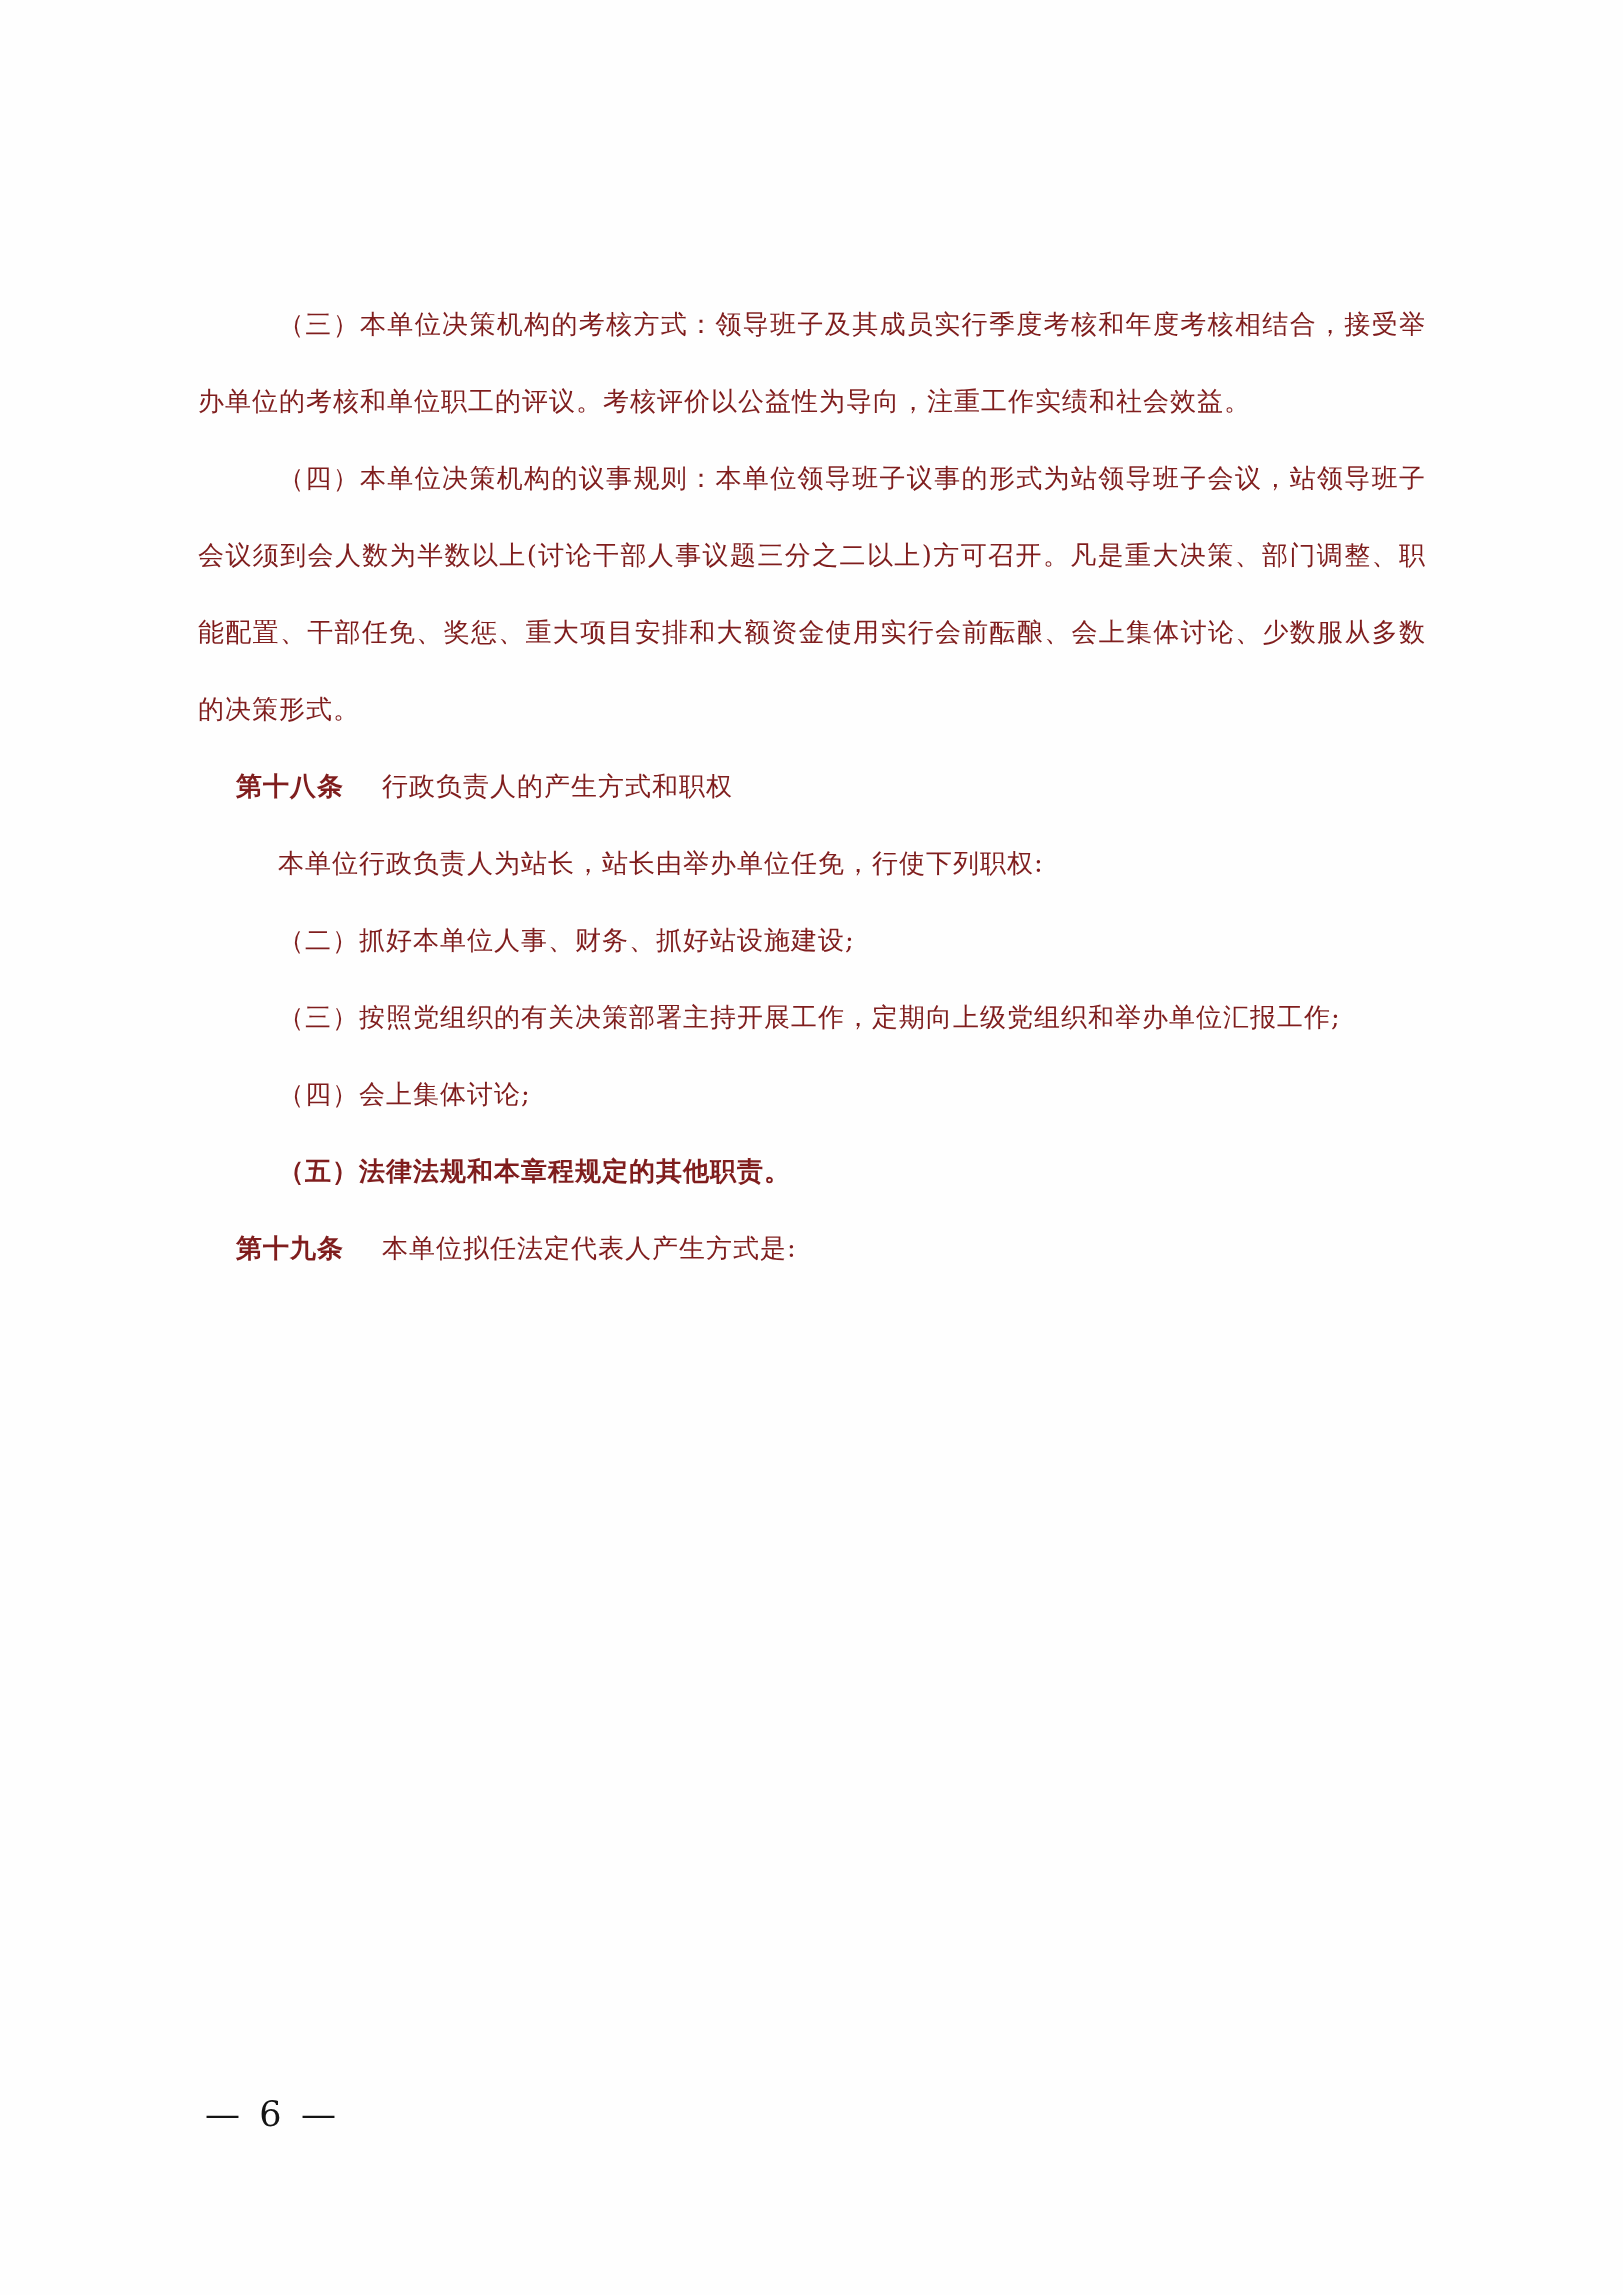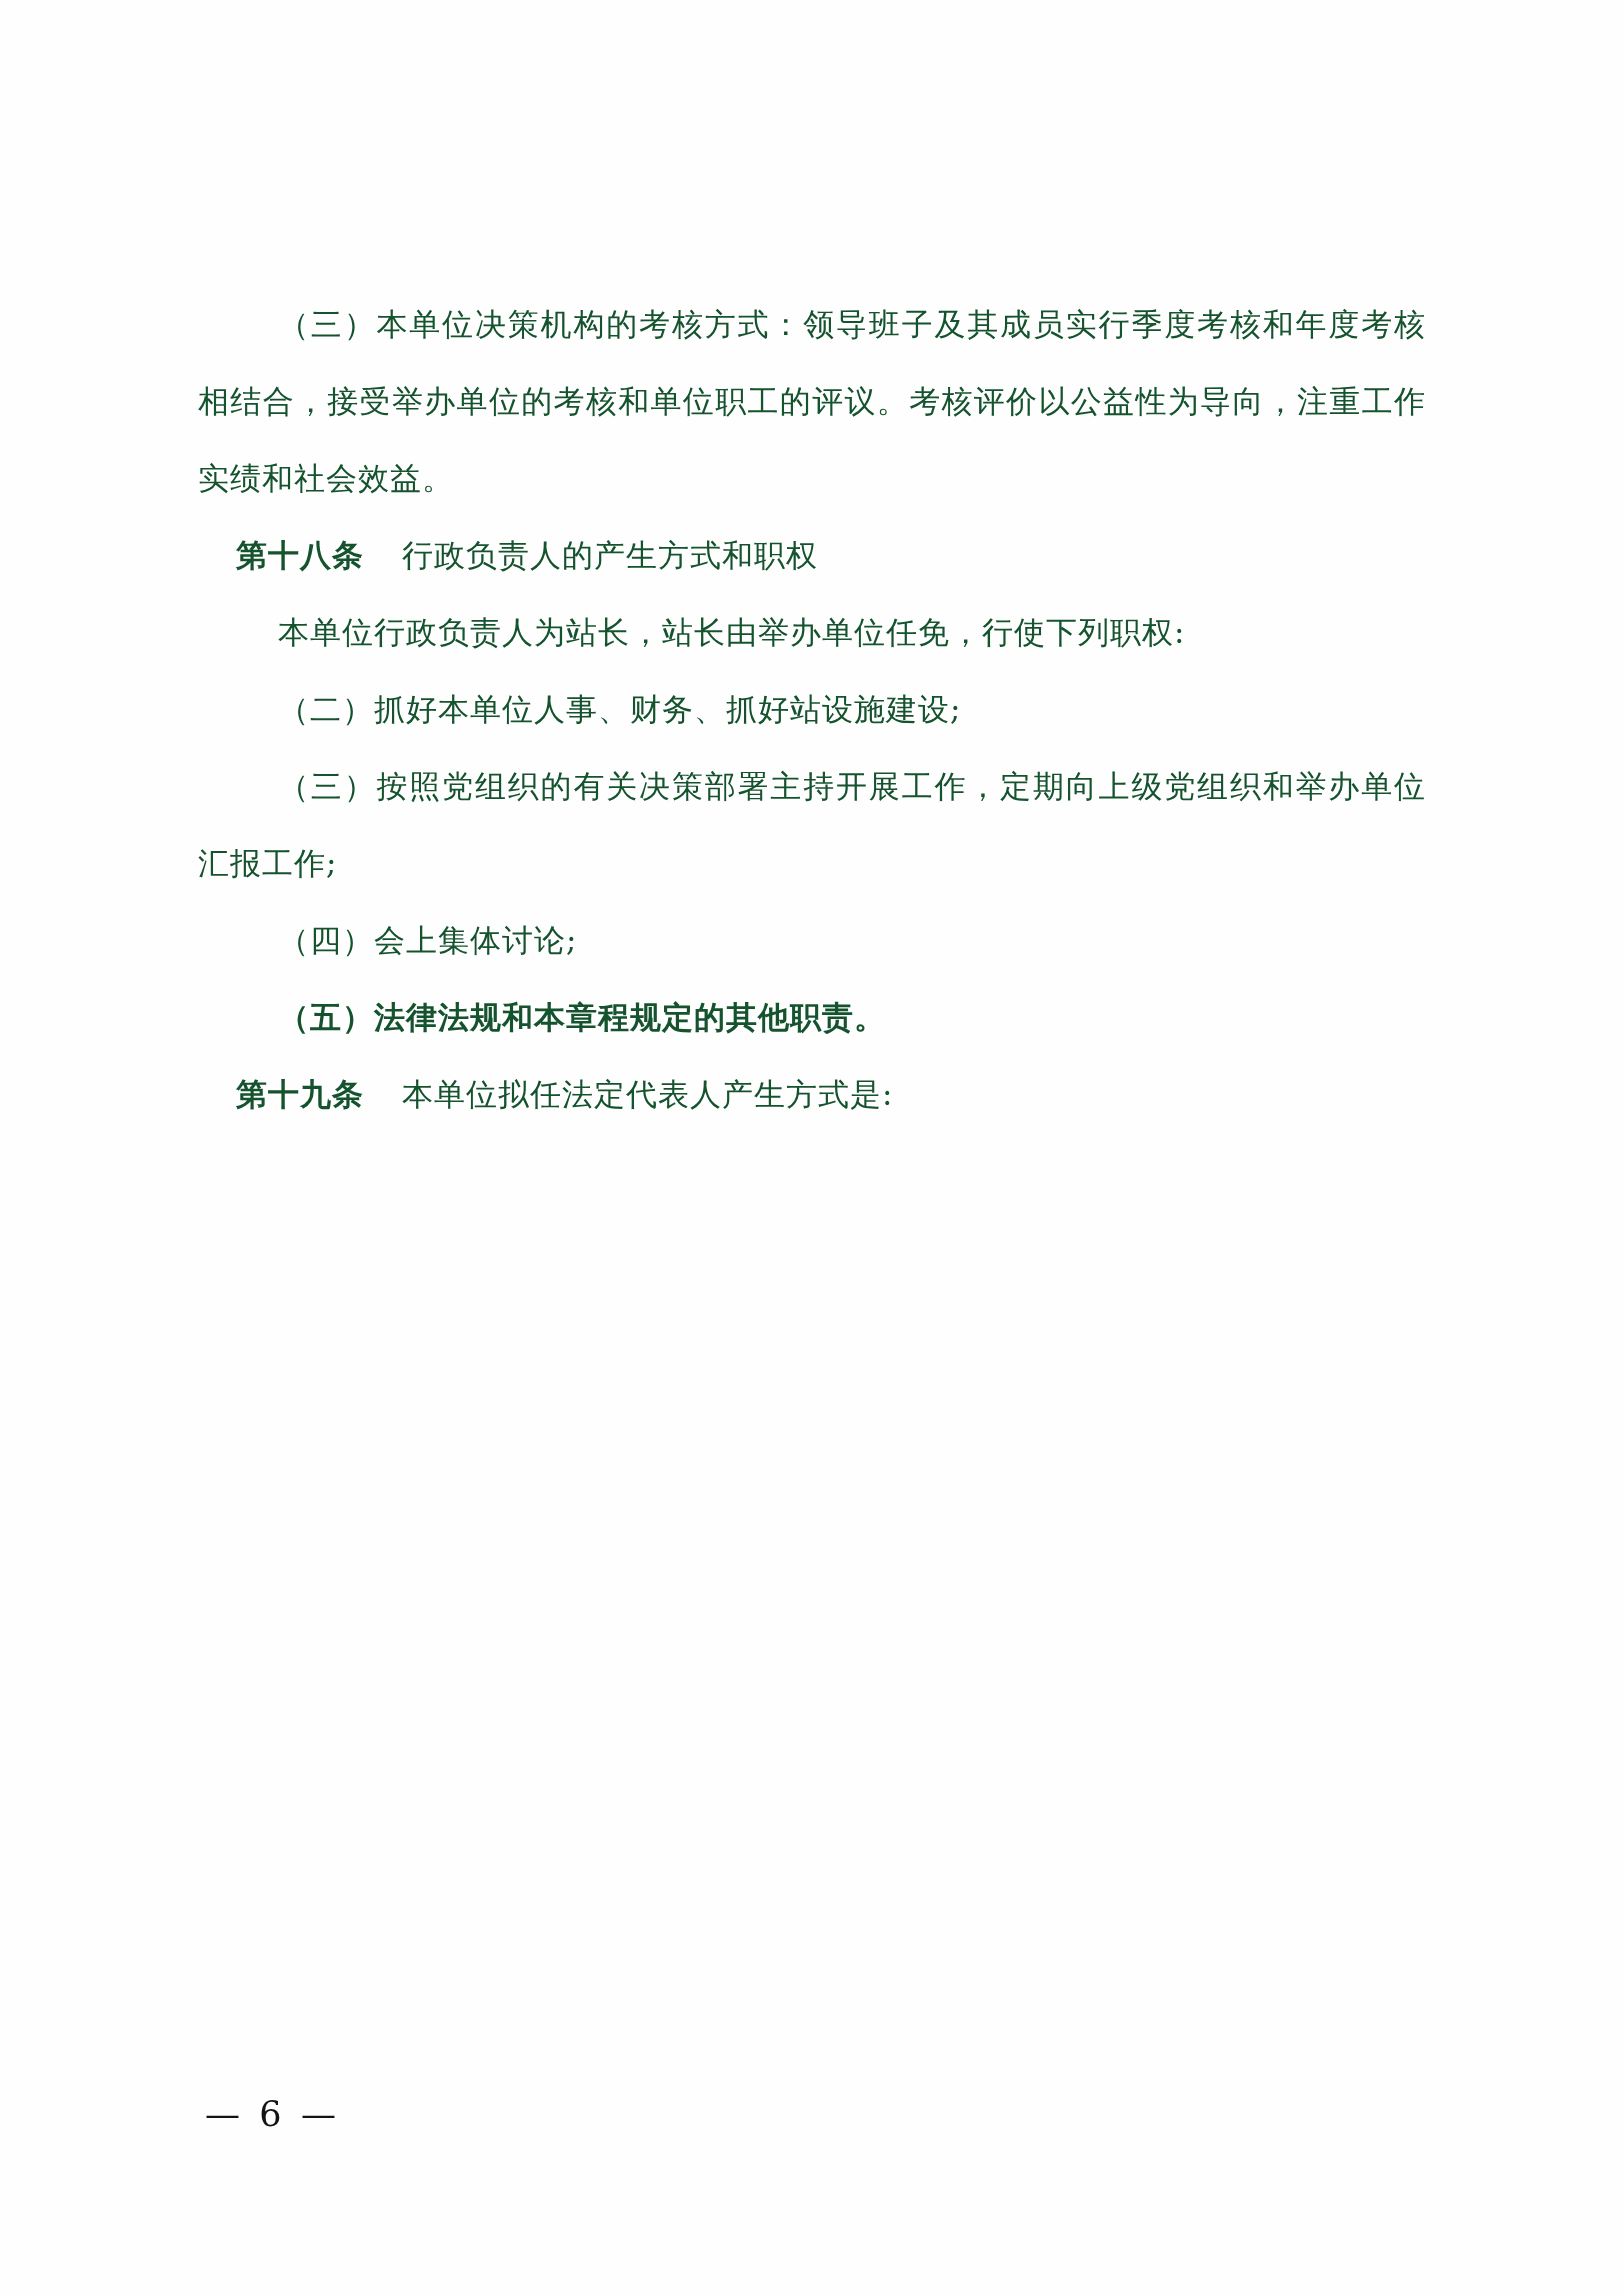--- a/index.html
+++ b/index.html
@@ -23,27 +23,27 @@
     height: 2295px;
     background: #fefefe;
   }
   .content {
     position: absolute;
     left: 198px;
     top: 286px;
     width: 1228px;
   }
   .para {
-    font-size: 31px;
+    font-size: 26px;
     line-height: 77px;
     text-align: justify;
     text-justify: inter-ideograph;
     letter-spacing: 1px;
     margin: 0 0 0 0;
-    color: #14532d;
+    color: #7f1d1d;
     font-weight: 400;
   }
   .bold-head {
     font-weight: 700;
   }
   .footer-wrap {
     position: absolute;
     left: 205px;
     top: 2094px;
     font-size: 35px;
@@ -52,20 +52,21 @@
   }
 </style>
 </head>
 <body>
 
 <div class="page">
   <div class="content">
 
     <p class="para" style="text-indent: 80px;">（三）本单位决策机构的考核方式：领导班子及其成员实行季度考核和年度考核相结合，接受举办单位的考核和单位职工的评议。考核评价以公益性为导向，注重工作实绩和社会效益。</p>
 
+    <p class="para" style="text-indent: 80px;">（四）本单位决策机构的议事规则：本单位领导班子议事的形式为站领导班子会议，站领导班子会议须到会人数为半数以上(讨论干部人事议题三分之二以上)方可召开。凡是重大决策、部门调整、职能配置、干部任免、奖惩、重大项目安排和大额资金使用实行会前酝酿、会上集体讨论、少数服从多数的决策形式。</p>
 
     <p class="para">
       <span style="display:inline-block;width:38px;"></span><span class="bold-head">第十八条</span><span style="display:inline-block;width:38px;"></span><span>行政负责人的产生方式和职权</span>
     </p>
 
     <p class="para" style="text-indent: 80px;">本单位行政负责人为站长，站长由举办单位任免，行使下列职权:</p>
 
 
     <p class="para" style="text-indent: 80px;">（二）抓好本单位人事、财务、抓好站设施建设;</p>
 

